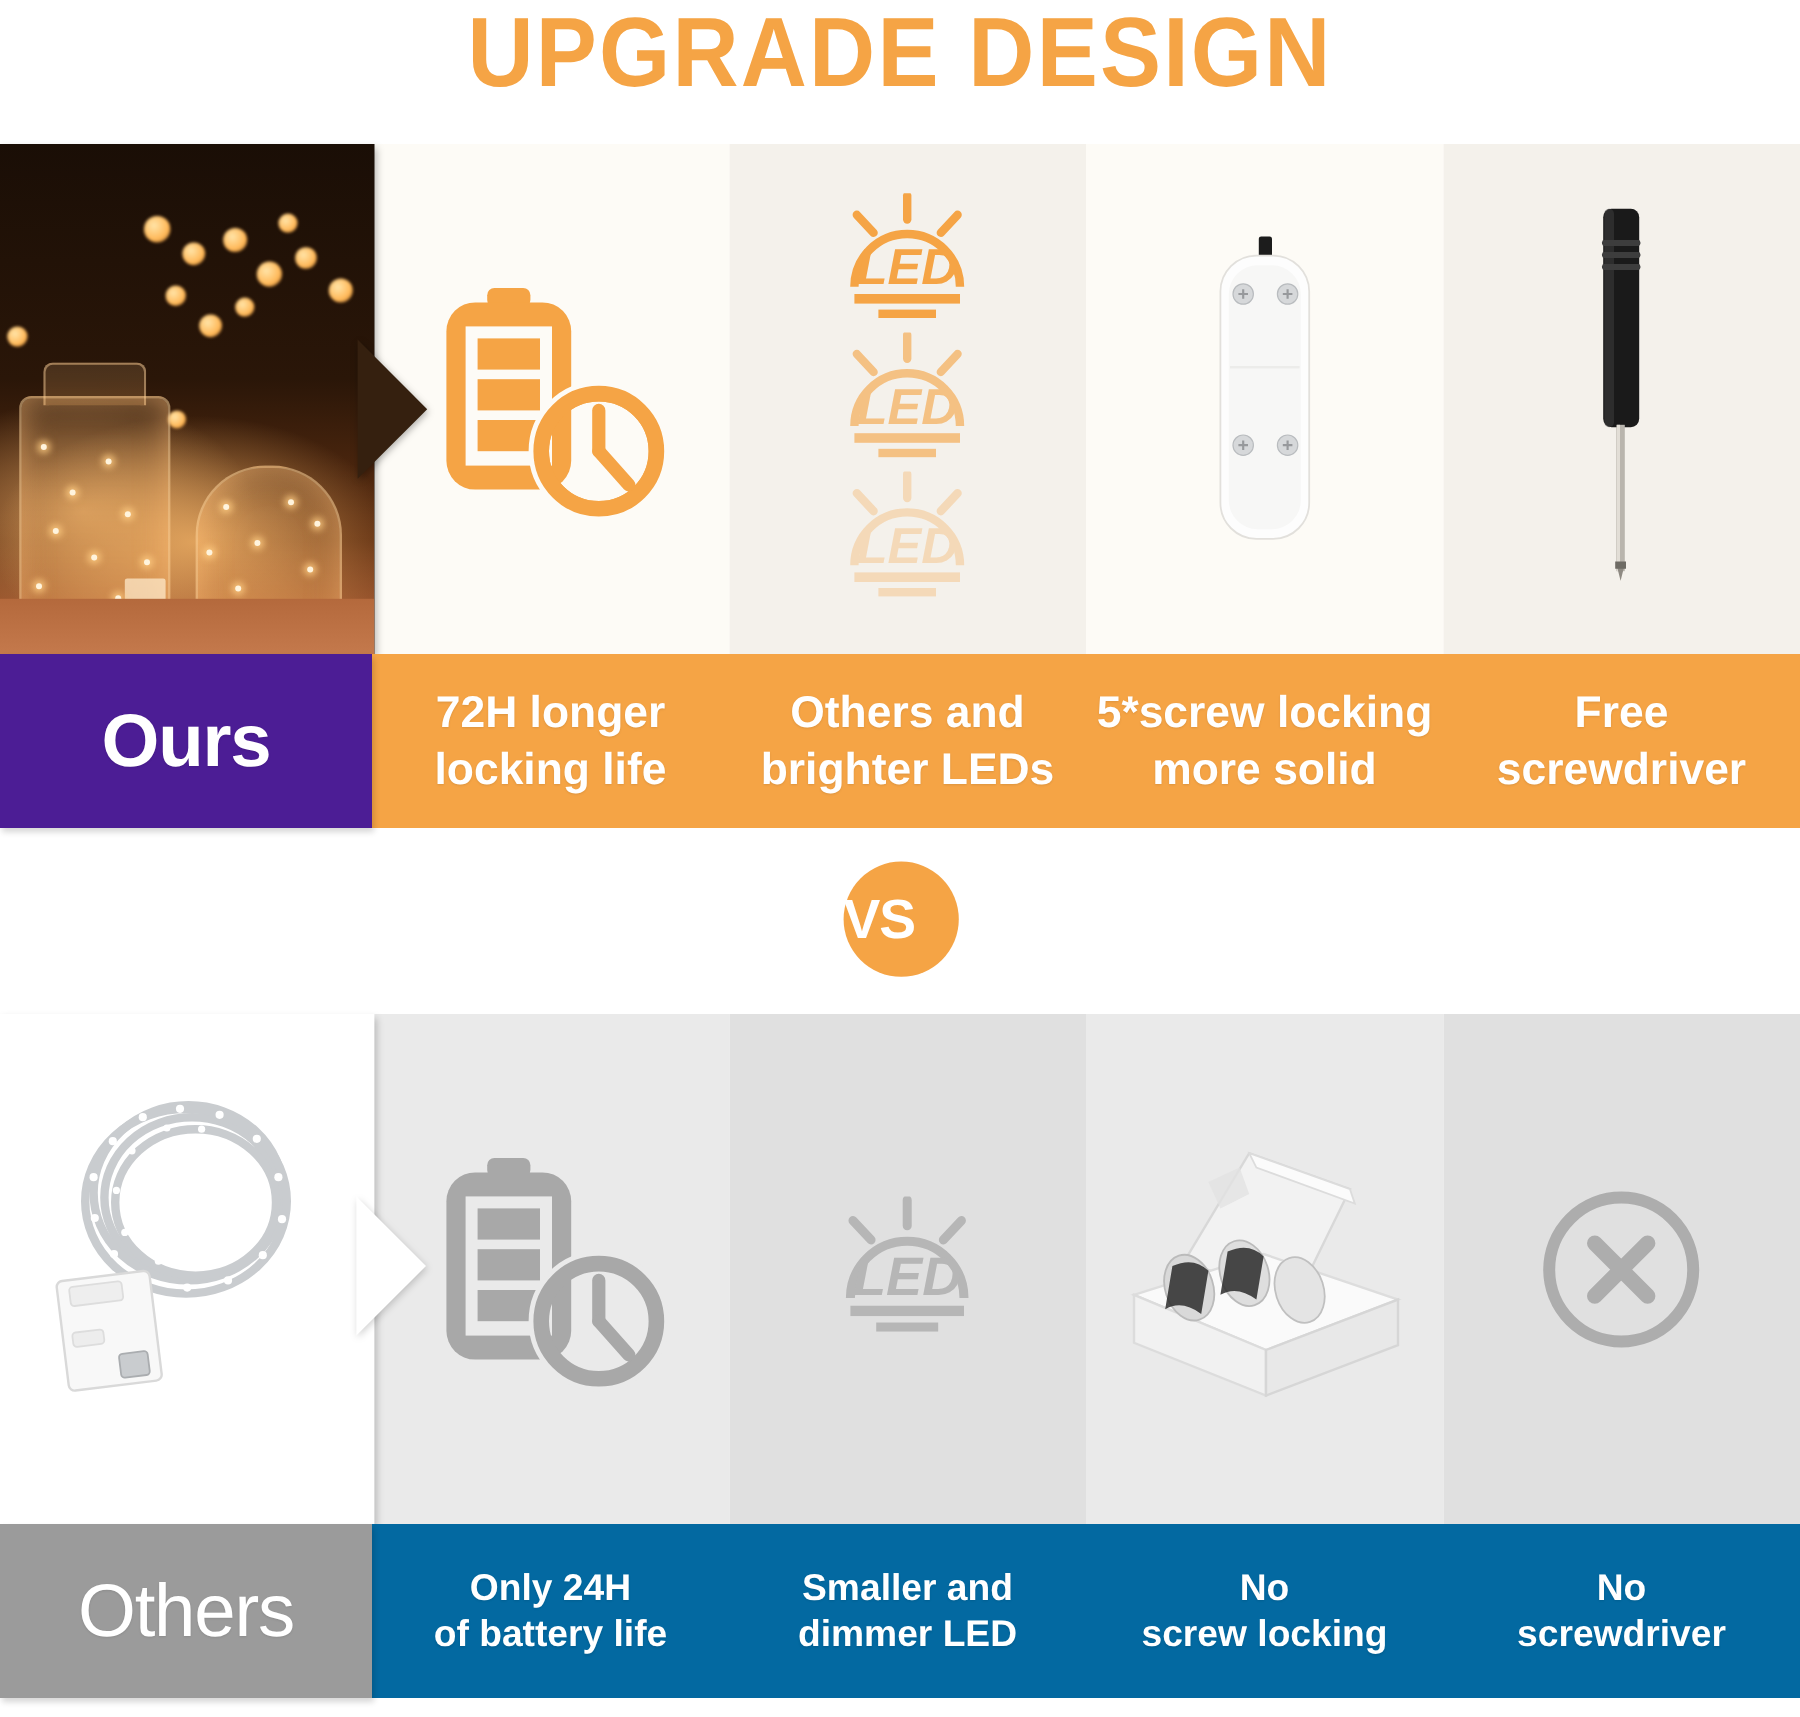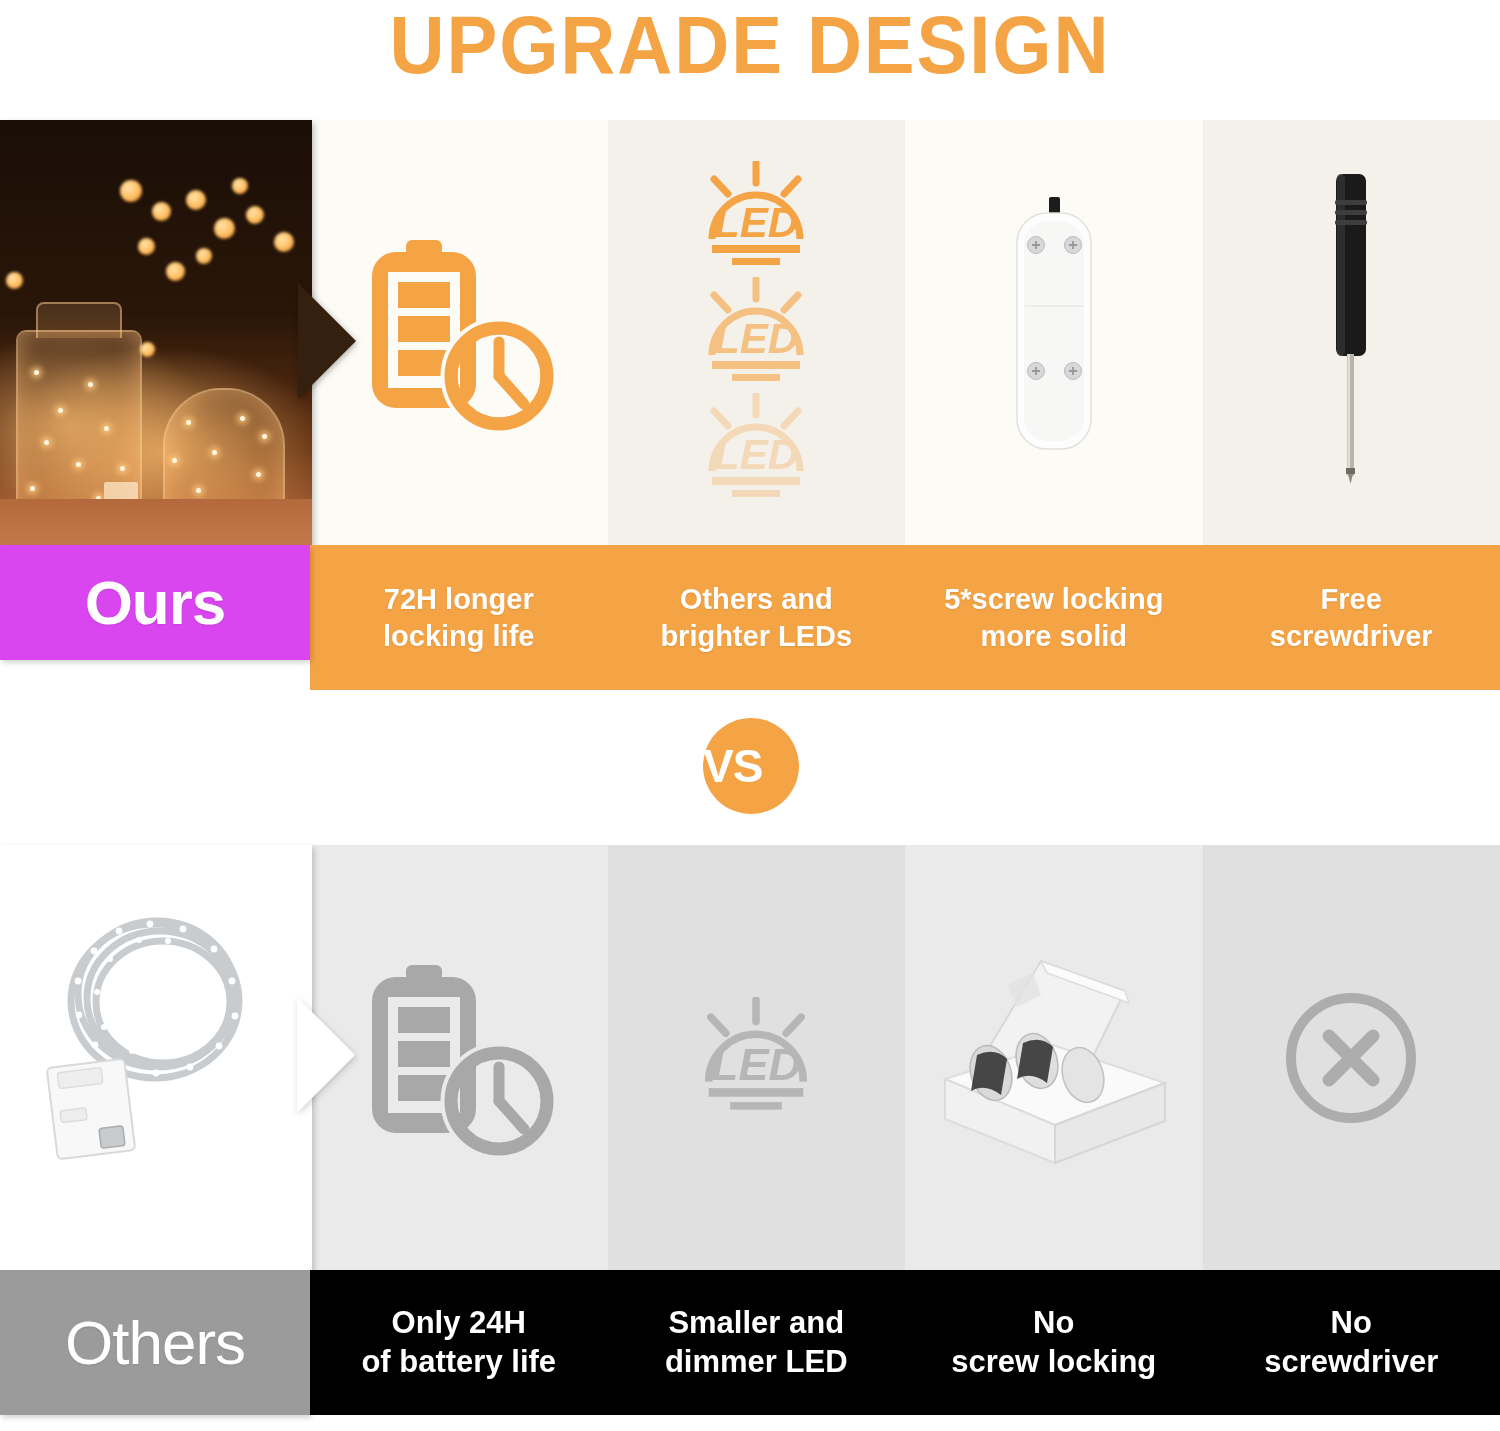--- a/index.html
+++ b/index.html
@@ -49,22 +49,22 @@
     position: relative;
     height: 100%;
   }
   .ours-col.tint-a { background: #fdfbf6; }
   .ours-col.tint-b { background: #f4f1eb; }
 
   
   .ours-label-cell {
     position: absolute;
     left: 0; top: 425px;
-    width: 310px; height: 115px;
-    background: #d946ef;
+    width: 310px; height: 145px;
+    background: #4c1d95;
     display: flex;
     align-items: center;
     justify-content: center;
     box-shadow: 2px 3px 5px rgba(0,0,0,0.16);
     z-index: 3;
   }
   .ours-label-text {
     color: #ffffff;
     font-size: 62px;
     font-weight: bold;
@@ -79,21 +79,21 @@
     background: #f5a445;
     display: flex;
   }
   .ours-feature-bar .feat {
     flex: 1 1 0;
     display: flex;
     flex-direction: column;
     align-items: center;
     justify-content: center;
     color: #ffffff;
-    font-size: 29px;
+    font-size: 37px;
     font-weight: bold;
     line-height: 1.25;
     text-align: center;
     letter-spacing: 0px;
     text-shadow: 0 1px 2px rgba(0,0,0,0.10);
   }
 
   
   .photo-ours {
     position: absolute;
@@ -217,21 +217,21 @@
     font-size: 62px;
     font-weight: normal;
     letter-spacing: -1px;
     line-height: 1;
     text-shadow: 0 1px 2px rgba(0,0,0,0.10);
   }
   .others-feature-bar {
     position: absolute;
     left: 310px; top: 425px;
     width: 1190px; height: 145px;
-    background: #000000;
+    background: #0369a1;
     display: flex;
   }
   .others-feature-bar .feat {
     flex: 1 1 0;
     display: flex;
     flex-direction: column;
     align-items: center;
     justify-content: center;
     color: #ffffff;
     font-size: 31px;

